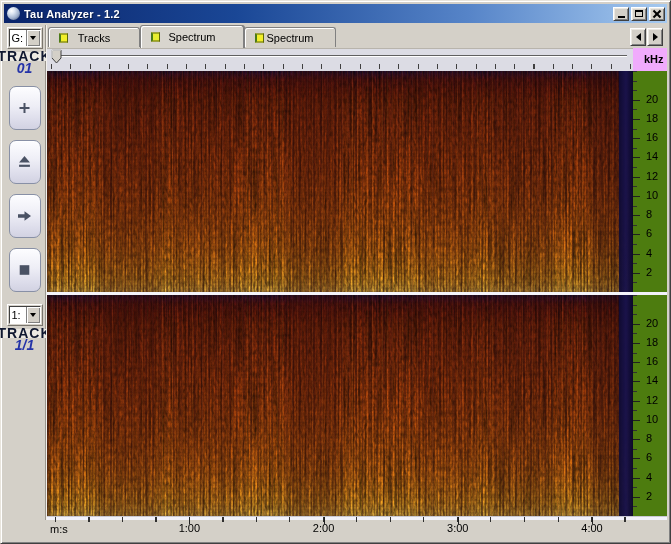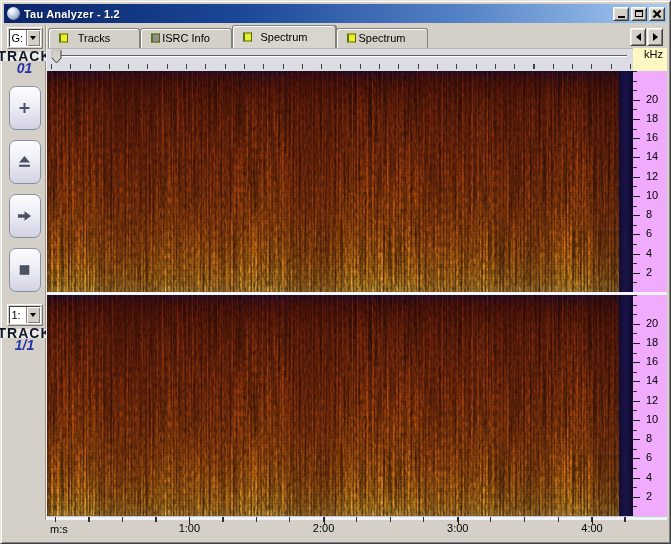--- a/index.html
+++ b/index.html
@@ -88,21 +88,21 @@
   .tri-left  { width:0; height:0; border-top:4px solid transparent; border-bottom:4px solid transparent; border-right:5px solid #000; }
   .tri-right { width:0; height:0; border-top:4px solid transparent; border-bottom:4px solid transparent; border-left:5px solid #000; }
 
   
   .ruler-row { grid-column:1; grid-row:2; position:relative; background:#dcdce4; border-top:1px solid #b8b4ac; }
   .slider-groove { position:absolute; top:6px; left:13px; right:6px; height:0;
                    border-top:1px solid #606060; border-bottom:1px solid #ffffff; }
   .slider-thumb { position:absolute; left:4px; top:0px; width:11px; height:15px; cursor:pointer; }
   .ruler-ticks { position:absolute; left:4px; right:2px; bottom:2px; height:5px;
                  background:repeating-linear-gradient(90deg,#404040 0 1px,transparent 1px 19.3px); }
-  .khz-cell { grid-column:2; grid-row:2; background:#fef9c3; display:flex; align-items:flex-start; padding:0 0 1px 11px; }
+  .khz-cell { grid-column:2; grid-row:2; background:#f0abfc; display:flex; align-items:center; padding:0 0 1px 11px;font-weight:bold; }
   .khz-label { font-size:11px; color:#000; }
 
   
   .channel { position:relative; overflow:hidden; isolation:isolate; background:#a83c08; }
   .ch1 { grid-column:1; grid-row:3; }
   .ch2 { grid-column:1; grid-row:5; }
   .layer { position:absolute; inset:0; }
   .spec-base { background:linear-gradient(180deg,
       #241034 0%, #43112a 1.5%, #5c1410 4%, #701c0a 8%, #832808 14%,
       #93300a 22%, #a0380a 32%, #ac400a 42%, #b84a0b 52%, #c4560c 62%,
@@ -119,21 +119,21 @@
       rgba(0,0,0,0) 8%, rgba(60,12,8,0.26) 10%, rgba(60,12,8,0.26) 18%, rgba(0,0,0,0) 20.5%,
       rgba(70,15,8,0.15) 22%, rgba(70,15,8,0.15) 32%, rgba(0,0,0,0) 34%,
       rgba(0,0,0,0) 40%, rgba(60,12,8,0.24) 42%, rgba(60,12,8,0.24) 49%, rgba(0,0,0,0) 51.5%,
       rgba(0,0,0,0) 62%, rgba(70,15,8,0.14) 64%, rgba(70,15,8,0.14) 72%, rgba(0,0,0,0) 74%,
       rgba(50,10,10,0.20) 78%, rgba(50,10,10,0.20) 85%, rgba(0,0,0,0) 87.5%,
       rgba(0,0,0,0) 92%, rgba(40,8,10,0.30) 93.5%, rgba(40,8,10,0.30) 97.5%,
       rgba(15,11,52,0.97) 97.7%, rgba(24,18,76,0.97) 98.8%, rgba(10,8,40,0.97) 100%); }
   .gap-row { grid-column:1; grid-row:4; background:#f4f4fb; }
 
   
-  .freq-col { background:#f0abfc; position:relative;text-align:right; }
+  .freq-col { background:#4d7c0f; position:relative;text-align:right; }
   .fx1 { grid-column:2; grid-row:3; }
   .fx2 { grid-column:2; grid-row:5; }
   .freq-ticks { position:absolute; inset:0; }
   .freq-ticks::before { content:""; position:absolute; left:0; top:0; bottom:0; width:4px;
       background:repeating-linear-gradient(180deg,#303030 0 1px,transparent 1px 9.61px); }
   .ftick { position:absolute; left:0; width:100%; height:0; }
   .ftick .fmark { position:absolute; left:0; top:0; width:7px; height:1px; background:#202020; }
   .ftick .flbl { position:absolute; left:13px; top:-7px; font-size:11px; color:#000; font-style:normal; font-weight:normal; }
   .gap-axis { grid-column:2; grid-row:4; background:#f2f2fa; }
 
@@ -229,28 +229,24 @@
             </span>
         </div>
       </div>
       <div class="small-label">TRACK</div>
       <div class="big-num">1/1</div>
     </div>
 
     <div class="right-pane">
 
       <div class="tabbar">
-        <div style="display:flex;align-items:center;">
+        <div style="display:flex;align-items:flex-start;">
             <div class="tab">
               <span class="tab-ind" style="background: rgb(242, 239, 42);"></span>
               <span class="tab-label">Tracks</span>
-            </div>
-            <div class="tab">
-              <span class="tab-ind" style="background: rgb(143, 143, 143);"></span>
-              <span class="tab-label">ISRC Info</span>
             </div>
             <div class="tab selected">
               <span class="tab-ind" style="background: rgb(232, 238, 48);"></span>
               <span class="tab-label">Spectrum</span>
             </div>
             <div class="tab">
               <span class="tab-ind" style="background: rgb(242, 239, 42);"></span>
               <span class="tab-label">Spectrum</span>
             </div>
           </div>

